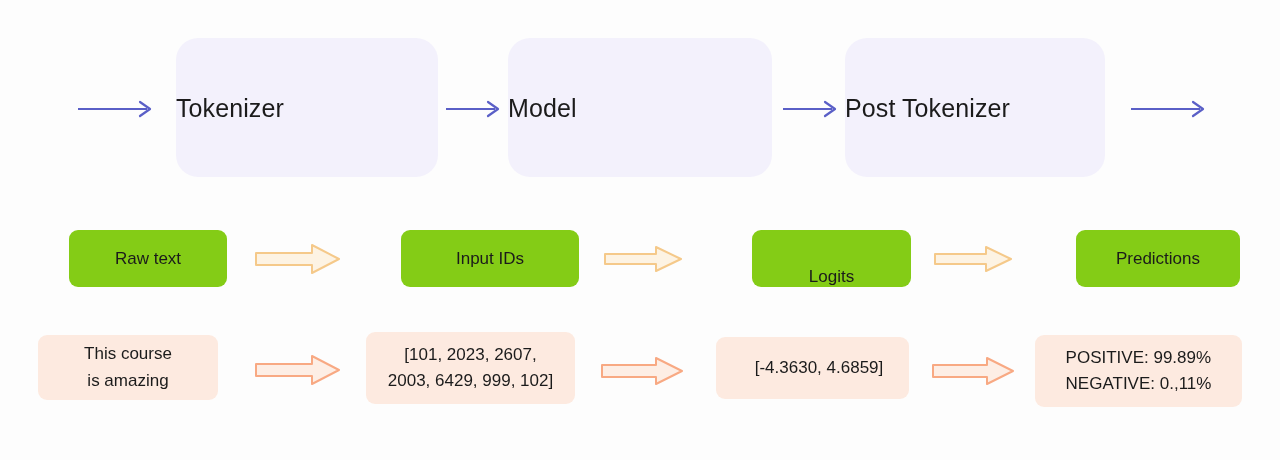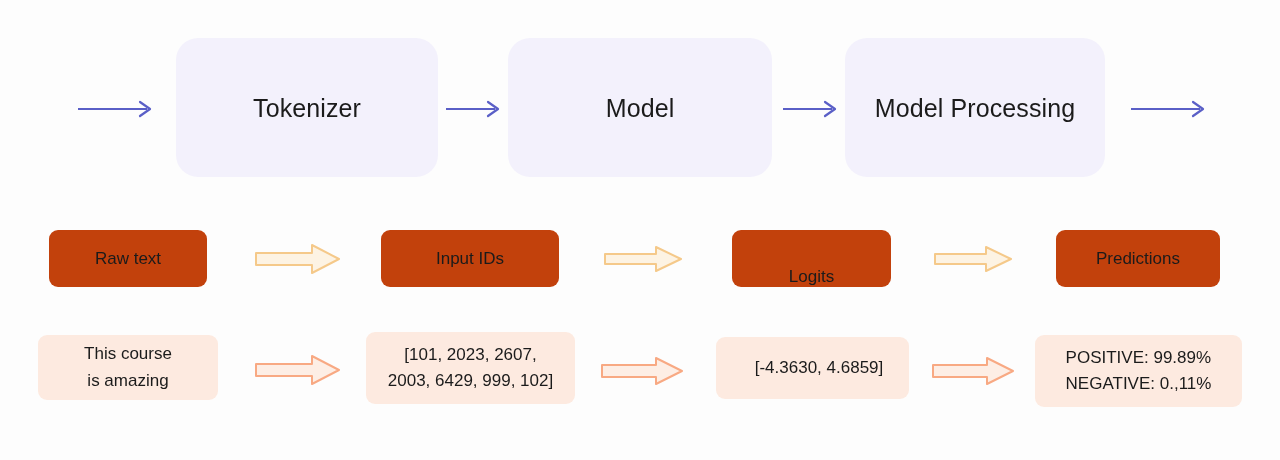--- a/index.html
+++ b/index.html
@@ -22,39 +22,40 @@
 
   
   .abs { position: absolute; box-sizing: border-box; }
 
   
   .stage-box {
     background: #f3f1fc;
     border-radius: 22px;
     display: flex;
     align-items: center;
-    justify-content: center;
+    justify-content: flex-start;
     text-align: center;
   }
   .stage-label {
     font-size: 25px;
     font-weight: 400;
     color: #1b1b1b;
     letter-spacing: 0.1px;
     line-height: 1.2;
   }
 
   
   .concept-box {
-    background: #c2410c;
+    background: #84cc16;
     border-radius: 9px;
     display: flex;
     align-items: center;
     justify-content: center;
     text-align: center;
+    margin-left: 20px;
   }
   .concept-label {
     font-size: 17px;
     color: #1b1b1b;
     line-height: 1.25;
   }
 
   
   .example-box {
     background: #fdeae0;
@@ -105,21 +106,21 @@
   </div>
 
   <div class="abs arrow-wrap" style="left:783px; top:100px;">
     <svg width="56" height="18" viewBox="0 0 56 18">
       <line x1="0" y1="9" x2="49" y2="9" stroke="#5a5fc7" stroke-width="2.2"></line>
       <polyline points="42,2 52,9 42,16" fill="none" stroke="#5a5fc7" stroke-width="2.2" stroke-linecap="round" stroke-linejoin="round"></polyline>
     </svg>
   </div>
 
   <div class="abs stage-box" style="left:845px; top:38px; width:260px; height:139px;">
-    <span class="stage-label">Model Processing</span>
+    <span class="stage-label">Post Tokenizer</span>
   </div>
 
   <div class="abs arrow-wrap" style="left:1131px; top:100px;">
     <svg width="76" height="18" viewBox="0 0 76 18">
       <line x1="0" y1="9" x2="69" y2="9" stroke="#5a5fc7" stroke-width="2.2"></line>
       <polyline points="62,2 72,9 62,16" fill="none" stroke="#5a5fc7" stroke-width="2.2" stroke-linecap="round" stroke-linejoin="round"></polyline>
     </svg>
   </div>
 
   <div class="abs concept-box" style="left:49px; top:230px; width:158px; height:57px;">

